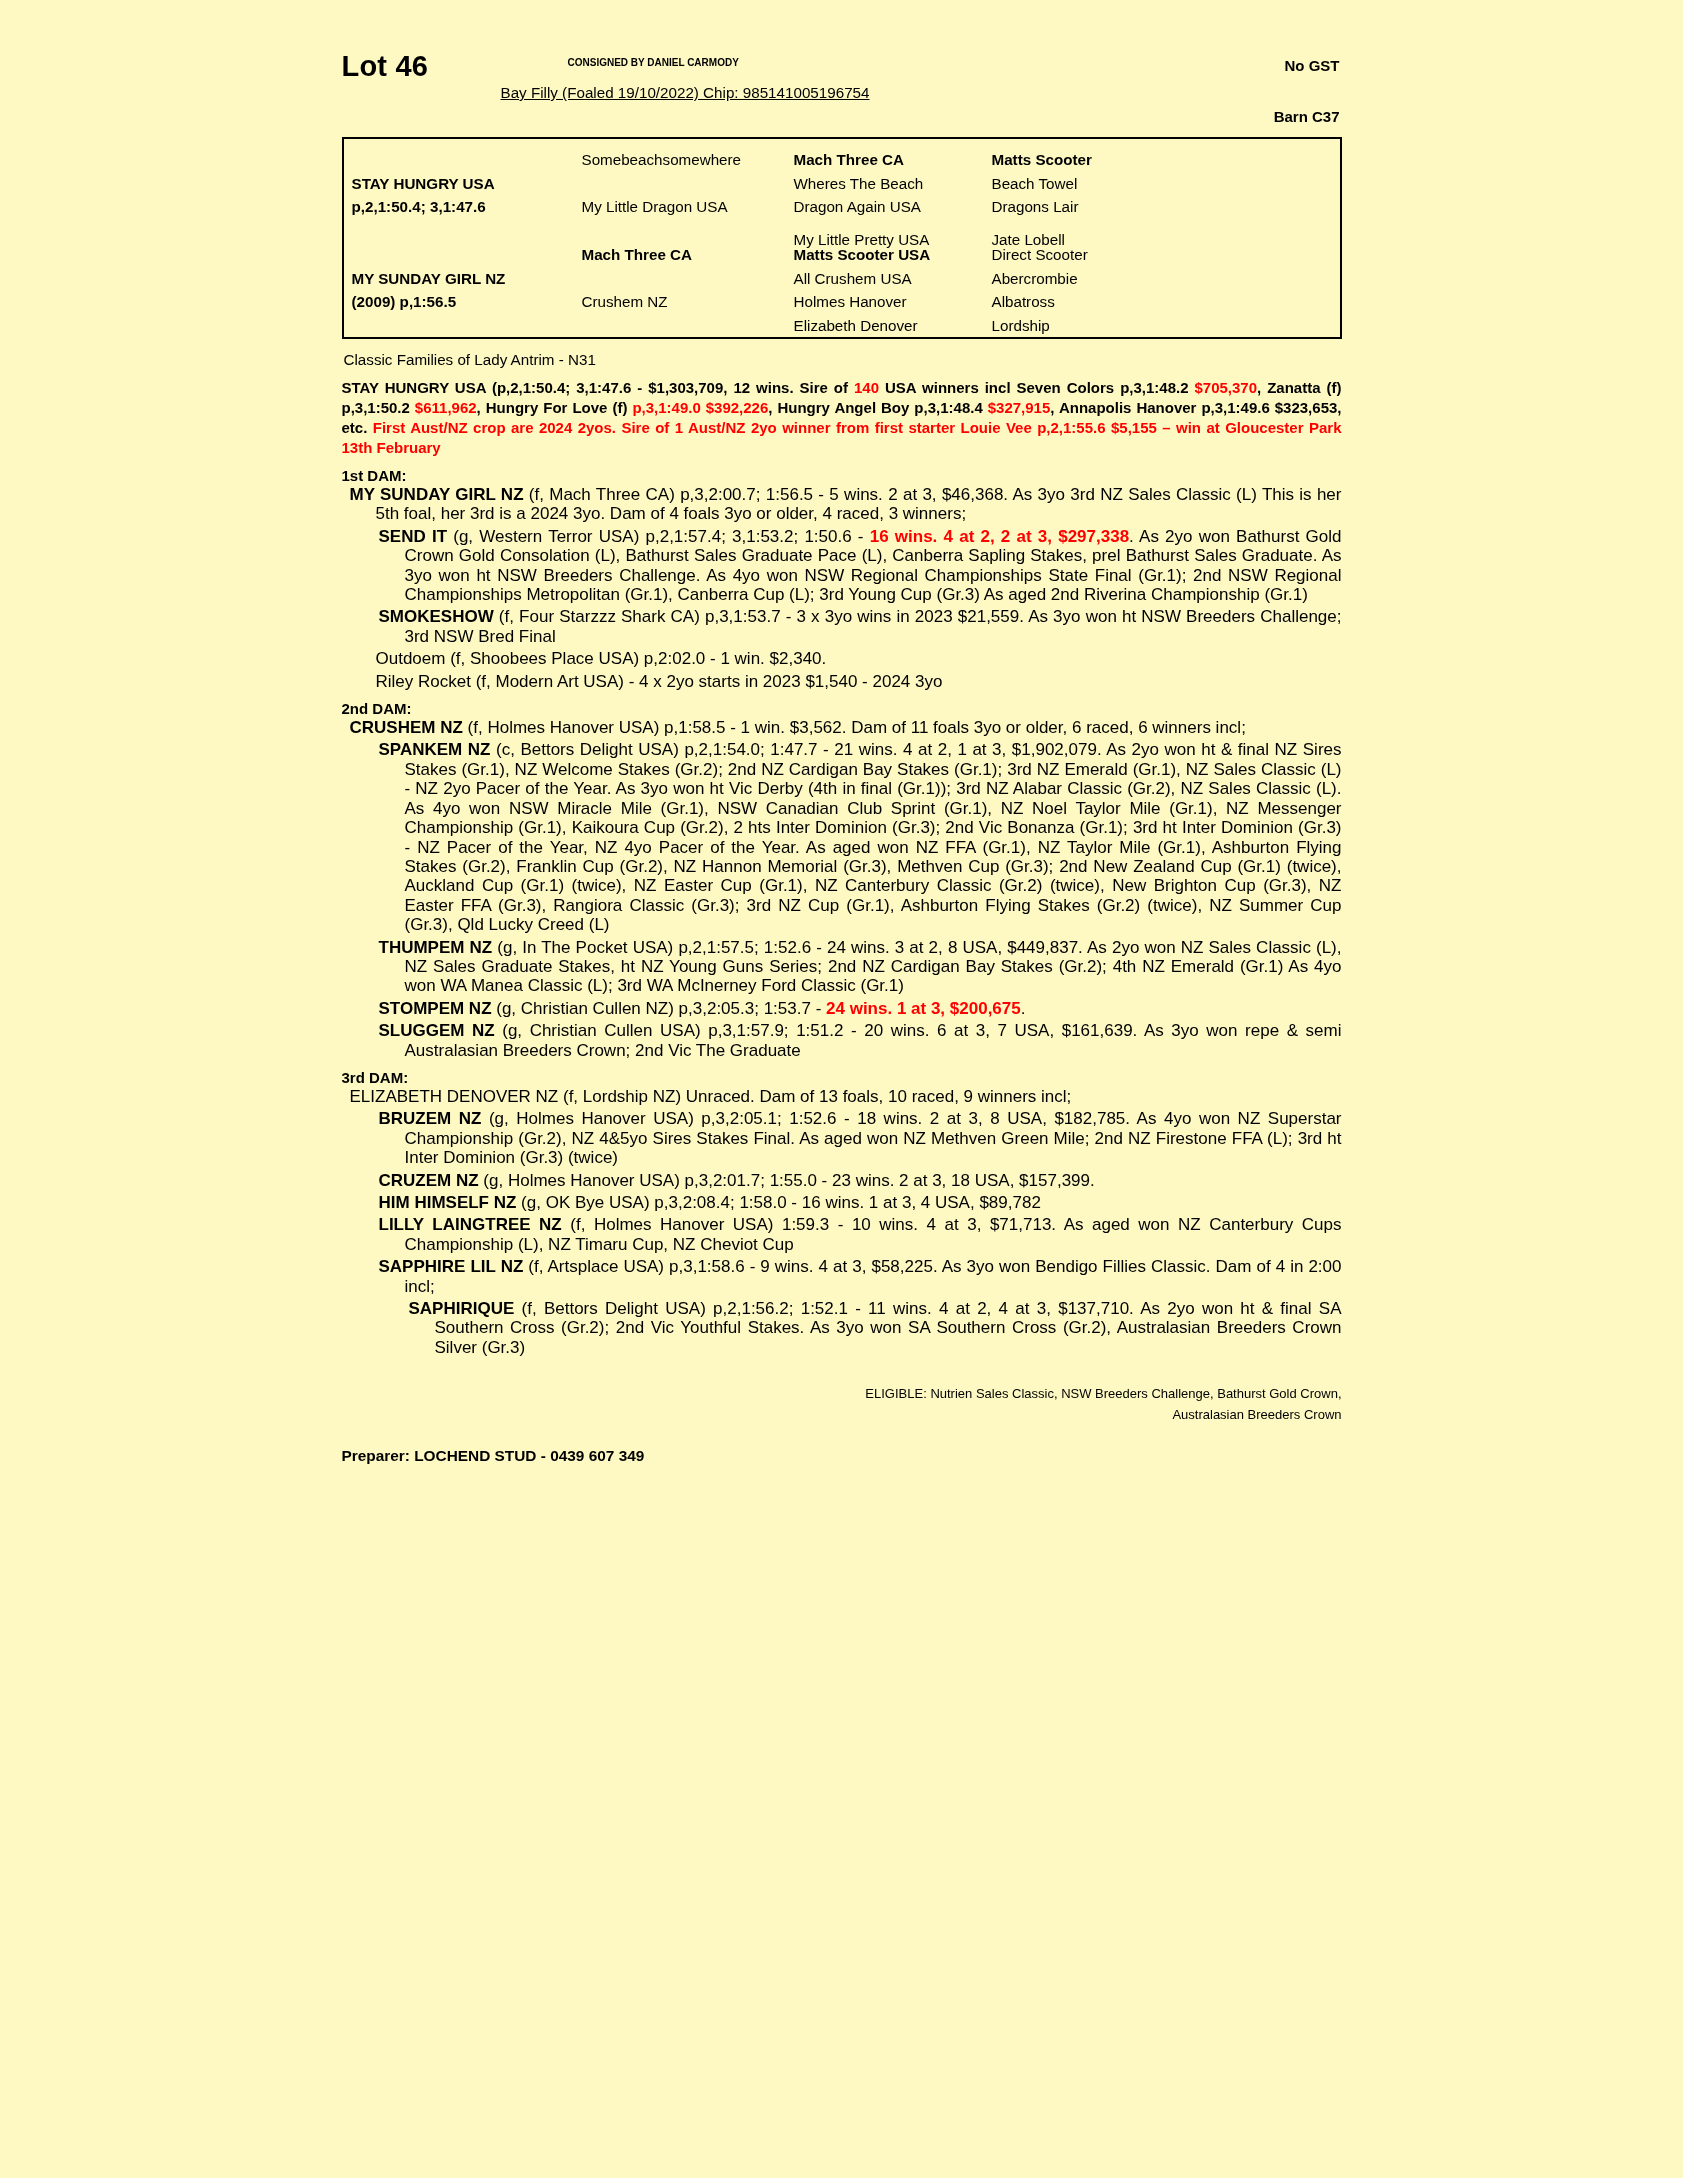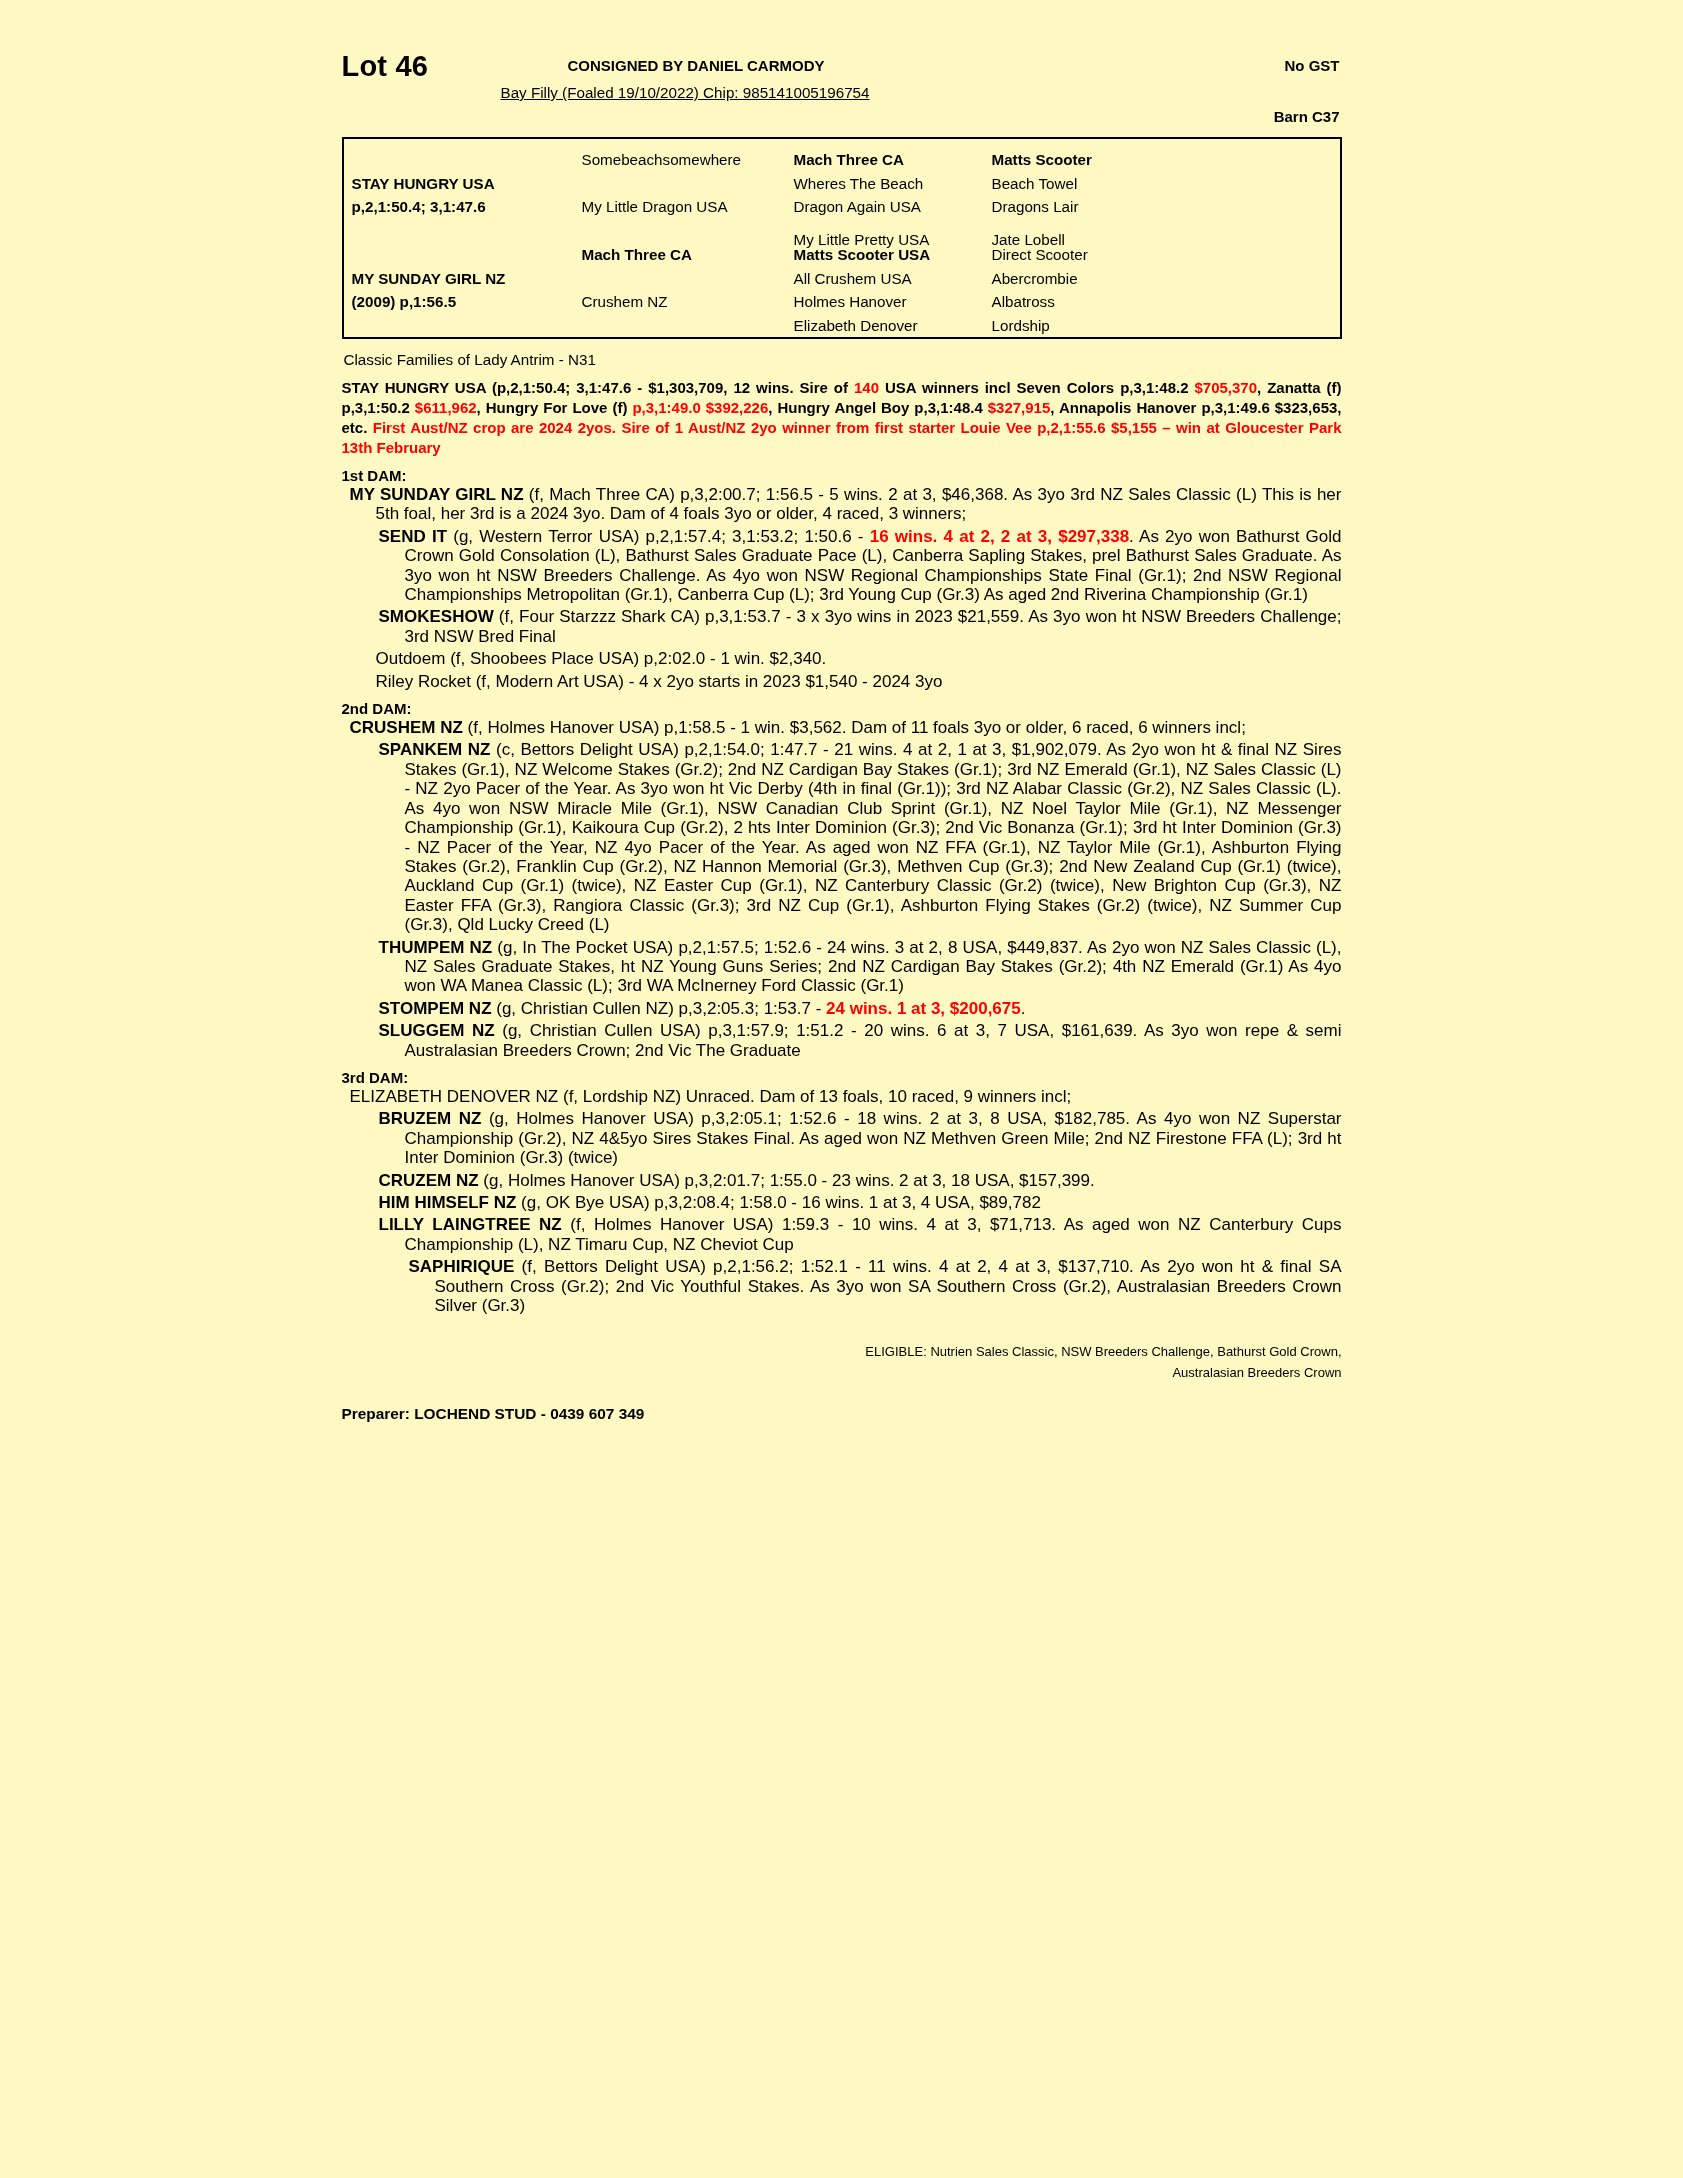--- a/index.html
+++ b/index.html
@@ -35,21 +35,21 @@
     left: 0;
     top: 6px;
     font-size: 29px;
     font-weight: bold;
     letter-spacing: 0.2px;
   }
   .consigned {
     position: absolute;
     left: 226px;
     top: 13px;
-    font-size: 15px;
+    font-size: 10px;
     font-weight: bold;
   }
   .nogst {
     position: absolute;
     right: 2px;
     top: 13px;
     font-size: 15px;
     font-weight: bold;
   }
   .subline {
@@ -257,20 +257,23 @@
     </div>
     <div class="para ind2">
       <span class="b">CRUZEM NZ</span><span> (g, Holmes Hanover USA) p,3,2:01.7; 1:55.0 - 23 wins. 2 at 3, 18 USA, $157,399.</span>
     </div>
     <div class="para ind2">
       <span class="b">HIM HIMSELF NZ</span><span> (g, OK Bye USA) p,3,2:08.4; 1:58.0 - 16 wins. 1 at 3, 4 USA, $89,782</span>
     </div>
     <div class="para ind2">
       <span class="b">LILLY LAINGTREE NZ</span><span> (f, Holmes Hanover USA) 1:59.3 - 10 wins. 4 at 3, $71,713. As aged won NZ Canterbury Cups Championship (L), NZ Timaru Cup, NZ Cheviot Cup</span>
     </div>
+    <div class="para ind2">
+      <span class="b">SAPPHIRE LIL NZ</span><span> (f, Artsplace USA) p,3,1:58.6 - 9 wins. 4 at 3, $58,225. As 3yo won Bendigo Fillies Classic. Dam of 4 in 2:00 incl;</span>
+    </div>
     <div class="para" style="padding-left:93px; text-indent:-26px;">
       <span class="b">SAPHIRIQUE</span><span> (f, Bettors Delight USA) p,2,1:56.2; 1:52.1 - 11 wins. 4 at 2, 4 at 3, $137,710. As 2yo won ht &amp; final SA Southern Cross (Gr.2); 2nd Vic Youthful Stakes. As 3yo won SA Southern Cross (Gr.2), Australasian Breeders Crown Silver (Gr.3)</span>
     </div>
 
     <div class="eligible">
       <span>ELIGIBLE: Nutrien Sales Classic, NSW Breeders Challenge, Bathurst Gold Crown,</span>
       <span class="cont">Australasian Breeders Crown</span>
     </div>
     <div class="preparer">Preparer: LOCHEND STUD - 0439 607 349</div>
 

